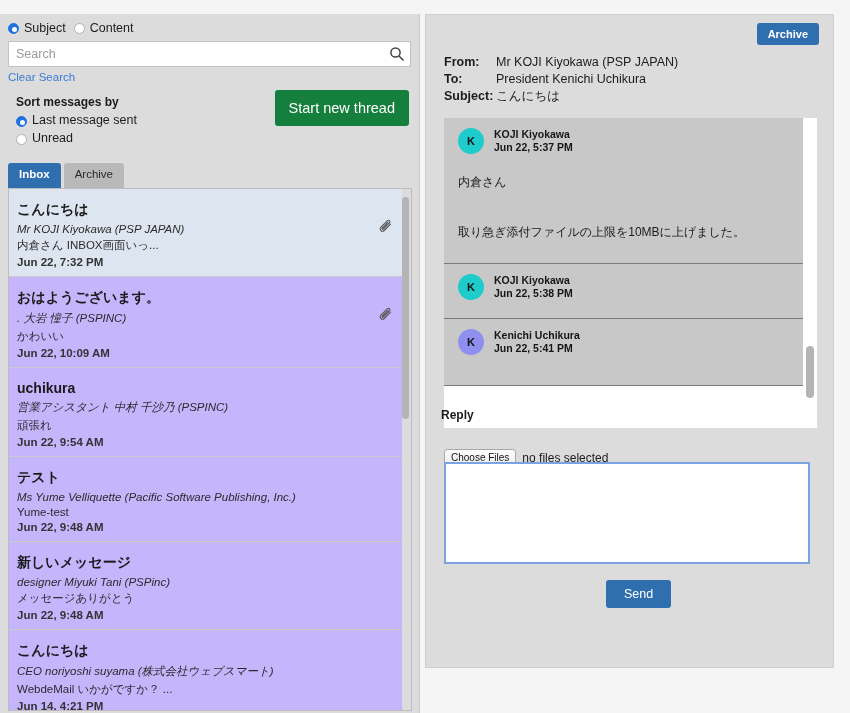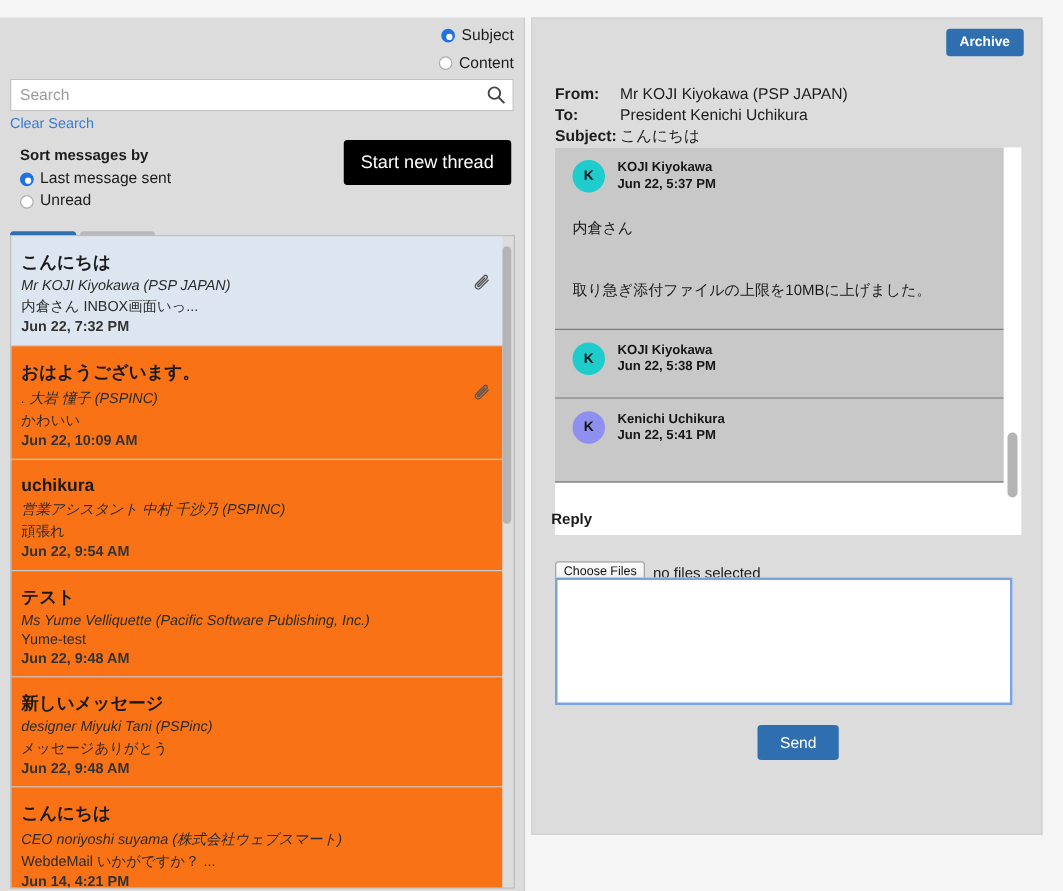--- a/index.html
+++ b/index.html
@@ -19,24 +19,24 @@
   
   .left-panel {
     position: absolute;
     left: 0; top: 14px;
     width: 420px; height: 699px;
     background: #dcdcdc;
     border-right: 1px solid #c9c9c9;
     padding: 0;
   }
   .radio-row {
-    display: flex; align-items: flex-end;
+    display: flex; align-items: flex-start;
     gap: 8px;
     padding: 7px 8px 6px 8px;
-    font-size: 12.5px; color: #222; flex-direction: column;
+    font-size: 12.5px; color: #222;
   }
   .radio-opt { display: flex; align-items: center; gap: 5px; }
   .radio {
     width: 11px; height: 11px; border-radius: 50%;
     background: #fff; border: 1px solid #b0b0b0;
     display: inline-block; position: relative; flex: none;
   }
   .radio.checked { background: #1f72e0; border-color: #1f72e0; }
   .radio.checked::after {
     content: ""; position: absolute;
@@ -83,21 +83,21 @@
     font-size: 12px; font-weight: bold; color: #1c1c1c;
     margin-left: 8px; margin-bottom: 4px;
   }
   .sort-opt {
     display: flex; align-items: flex-end; gap: 5px;
     margin-left: 8px; margin-bottom: 4px;
   }
   .btn-new-thread {
     position: absolute;
     right: 10px; top: -5px;
-    background: #000000;
+    background: #15803d;
     color: #fff;
     border: none;
     font-size: 14.5px;
     font-family: inherit;
     padding: 10px 14px;
     border-radius: 3px;
     cursor: pointer;
   }
 
   .tabs {
@@ -126,21 +126,21 @@
   }
   .msg-scroll {
     position: absolute;
     inset: 0 9px 0 0;
     overflow: hidden;
   }
   .msg-item {
     position: relative;
     padding: 12px 34px 8px 8px;
     border-bottom: 1px solid #cacaca;
-    background: #f97316;
+    background: #c4b5fd;
     cursor: pointer;
   }
   .msg-item.selected { background: #dde6f0; }
   .msg-subject {
     font-size: 14px; font-weight: bold; color: #1a1a1a;
     margin-bottom: 4px;
   }
   .msg-sender {
     font-size: 11.5px; font-style: italic; color: #2b2b2b;
     margin-bottom: 3px;
@@ -178,21 +178,21 @@
     background: #2f6fb0;
     color: #fff; border: none;
     font-size: 11px; font-weight: bold;
     padding: 5px 11px;
     border-radius: 3px;
     cursor: pointer;
     font-family: inherit;
   }
   .hdr {
     position: absolute;
-    left: 18px; top: 52px;
+    left: 18px; top: 39px;
     font-size: 12.5px; color: #1c1c1c;
     line-height: 17px;
   }
   .hdr-row { display: flex; }
   .hdr-key { font-weight: bold; width: 52px; flex: none; }
   .hdr-val { }
 
   .thread {
     position: absolute;
     left: 18px; top: 103px;

